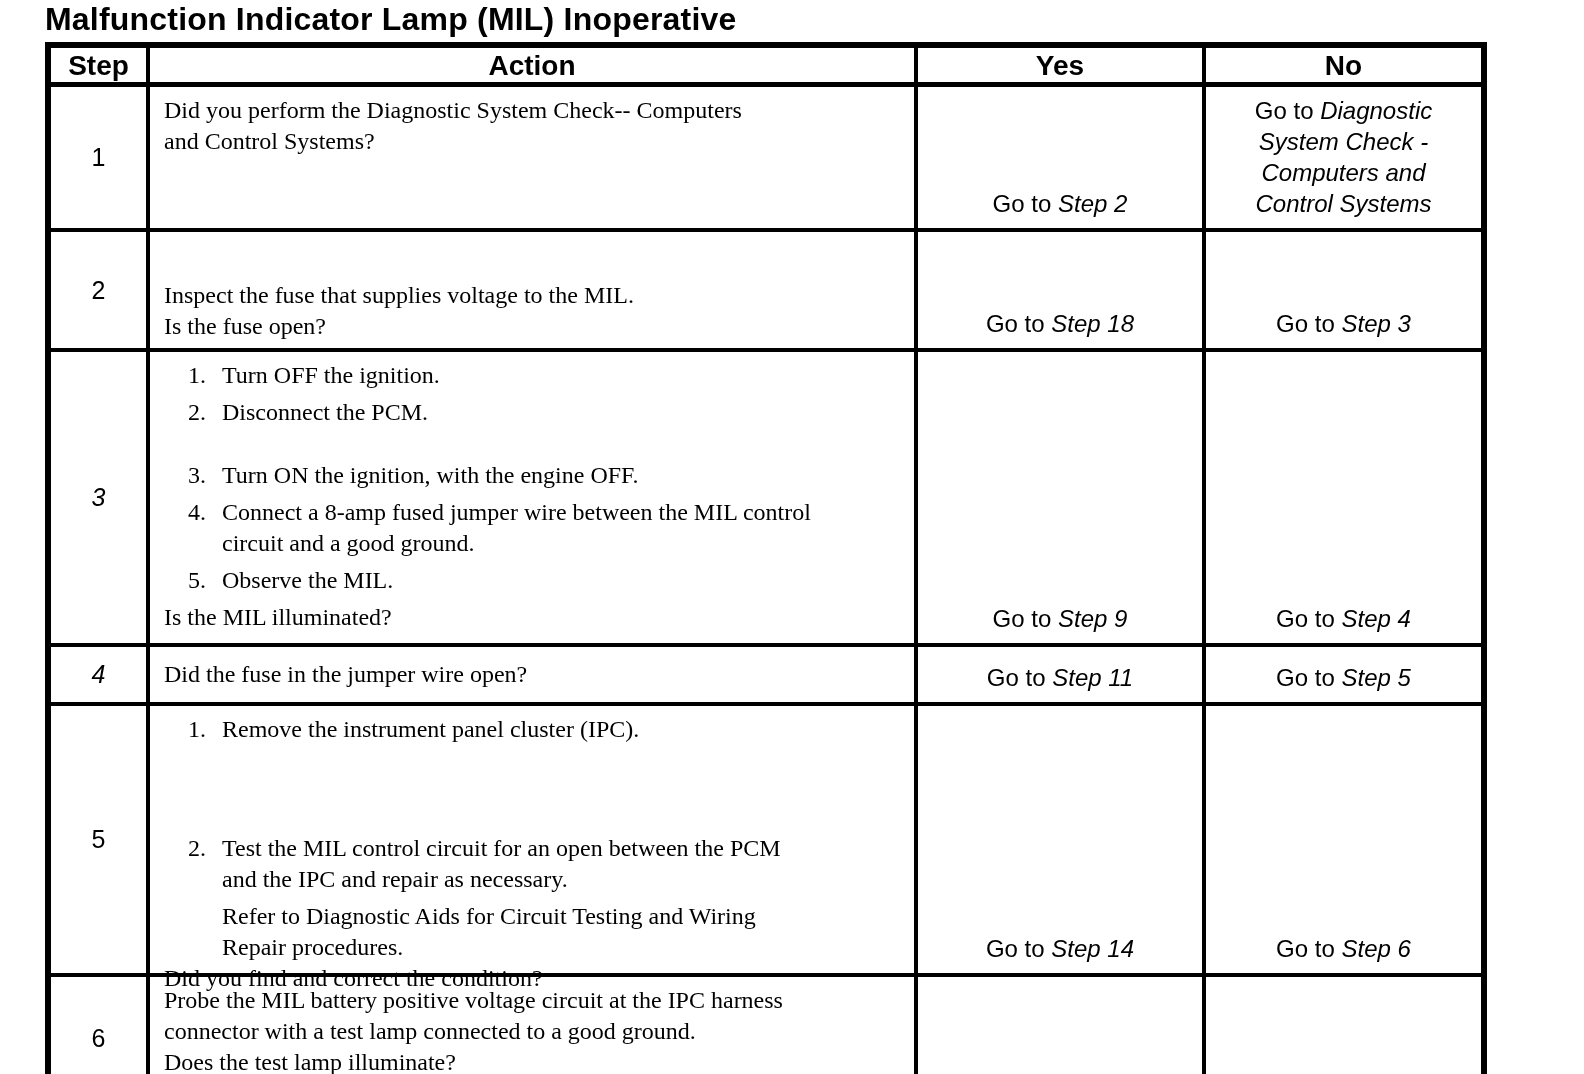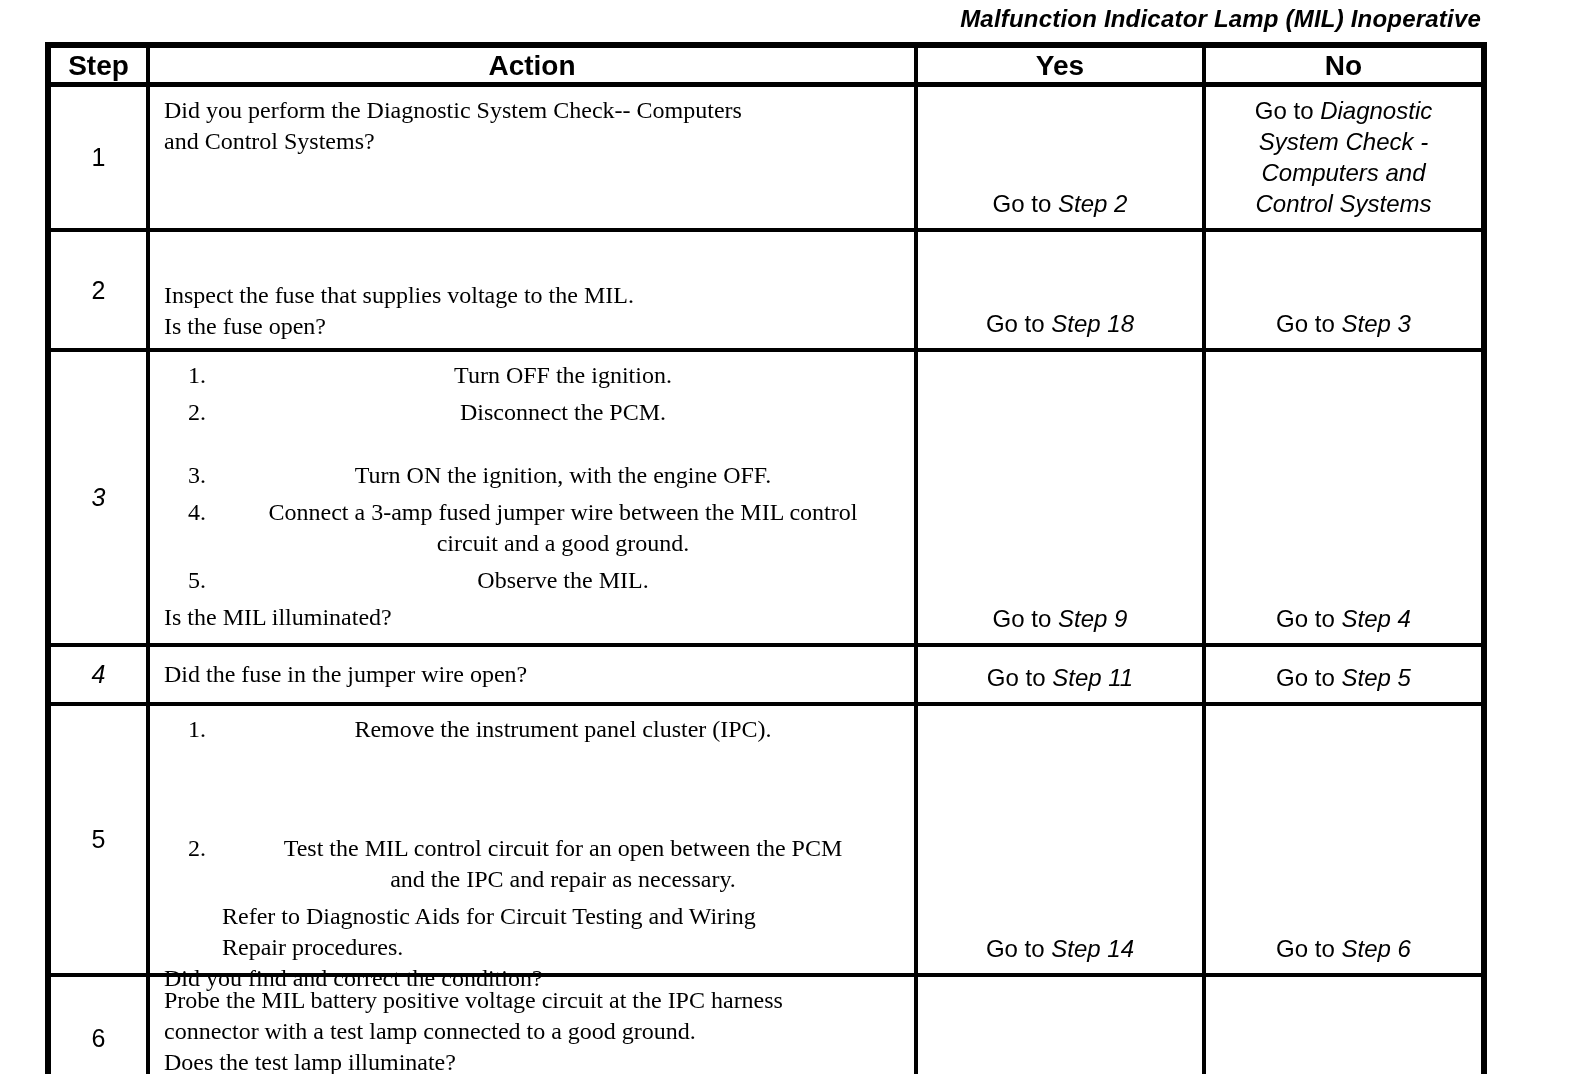--- a/index.html
+++ b/index.html
@@ -5,23 +5,22 @@
   html,body{margin:0;padding:0;}
   body{
     width:1584px;height:1074px;position:relative;
     background:#ffffff;color:#000;
     font-family:"Liberation Sans", sans-serif;
     font-size:24px;line-height:31px;
     -webkit-font-smoothing:antialiased;
   }
   .title{
     position:absolute;left:45px;top:2px;width:1436px;
-    text-align:right;font-weight:700;font-size:24px;line-height:34px;
+    text-align:left;font-weight:700;font-size:32px;line-height:34px;
     letter-spacing:0.2px;
-    font-style:italic;
   }
   table.diag{
     position:absolute;left:45px;top:42px;width:1436px;
     border-collapse:collapse;table-layout:fixed;
     border:6px solid #000;
   }
   col.c-step{width:100px;}
   col.c-action{width:768px;}
   col.c-yes{width:288px;}
   col.c-no{width:280px;}
@@ -52,21 +51,21 @@
   .r2 td{height:80px;}   .r2 .acell{height:60px;margin-top:40px;}
   .r3 td{height:275px;}  .r3 .acell{height:255px;}
   .r4 td{height:42px;}
   .r5 td{height:251px;}  .r5 .acell{height:231px;}
   .r6 td{height:106px;}  .r6 .acell{height:86px;}
   .r4 td.action{vertical-align:middle;padding-top:0;padding-bottom:0;}
   .intro{white-space:pre-line;}
   .question{margin-top:auto;white-space:pre-line;}
   .li{display:flex;margin:0 0 6px 0;}
   .li .n{flex:0 0 34px;padding-left:24px;}
-  .li .t{flex:1;white-space:pre-line;text-align:center;}
+  .li .t{flex:1;white-space:pre-line;}
   .gap-mid{margin-top:26px;}
   .gap-big{margin-top:82px;}
   .note{margin-left:58px;white-space:pre-line;}
 </style>
 </head>
 <body>
 
 <div class="title">Malfunction Indicator Lamp (MIL) Inoperative</div>
 
 <table class="diag">
@@ -124,21 +123,21 @@
           <div class="li">
               <span class="n">2.</span>
               <span class="t">Disconnect the PCM.</span>
             </div>
           <div class="li gap-mid">
               <span class="n">3.</span>
               <span class="t">Turn ON the ignition, with the engine OFF.</span>
             </div>
           <div class="li">
               <span class="n">4.</span>
-              <span class="t">Connect a 3-amp fused jumper wire between the MIL control
+              <span class="t">Connect a 8-amp fused jumper wire between the MIL control
 circuit and a good ground.</span>
             </div>
           <div class="li">
               <span class="n">5.</span>
               <span class="t">Observe the MIL.</span>
             </div>
           <div class="question">Is the MIL illuminated?</div>
         </div>
       </td>
       <td class="result"><span>Go to</span> <span class="it">Step 9</span></td>

